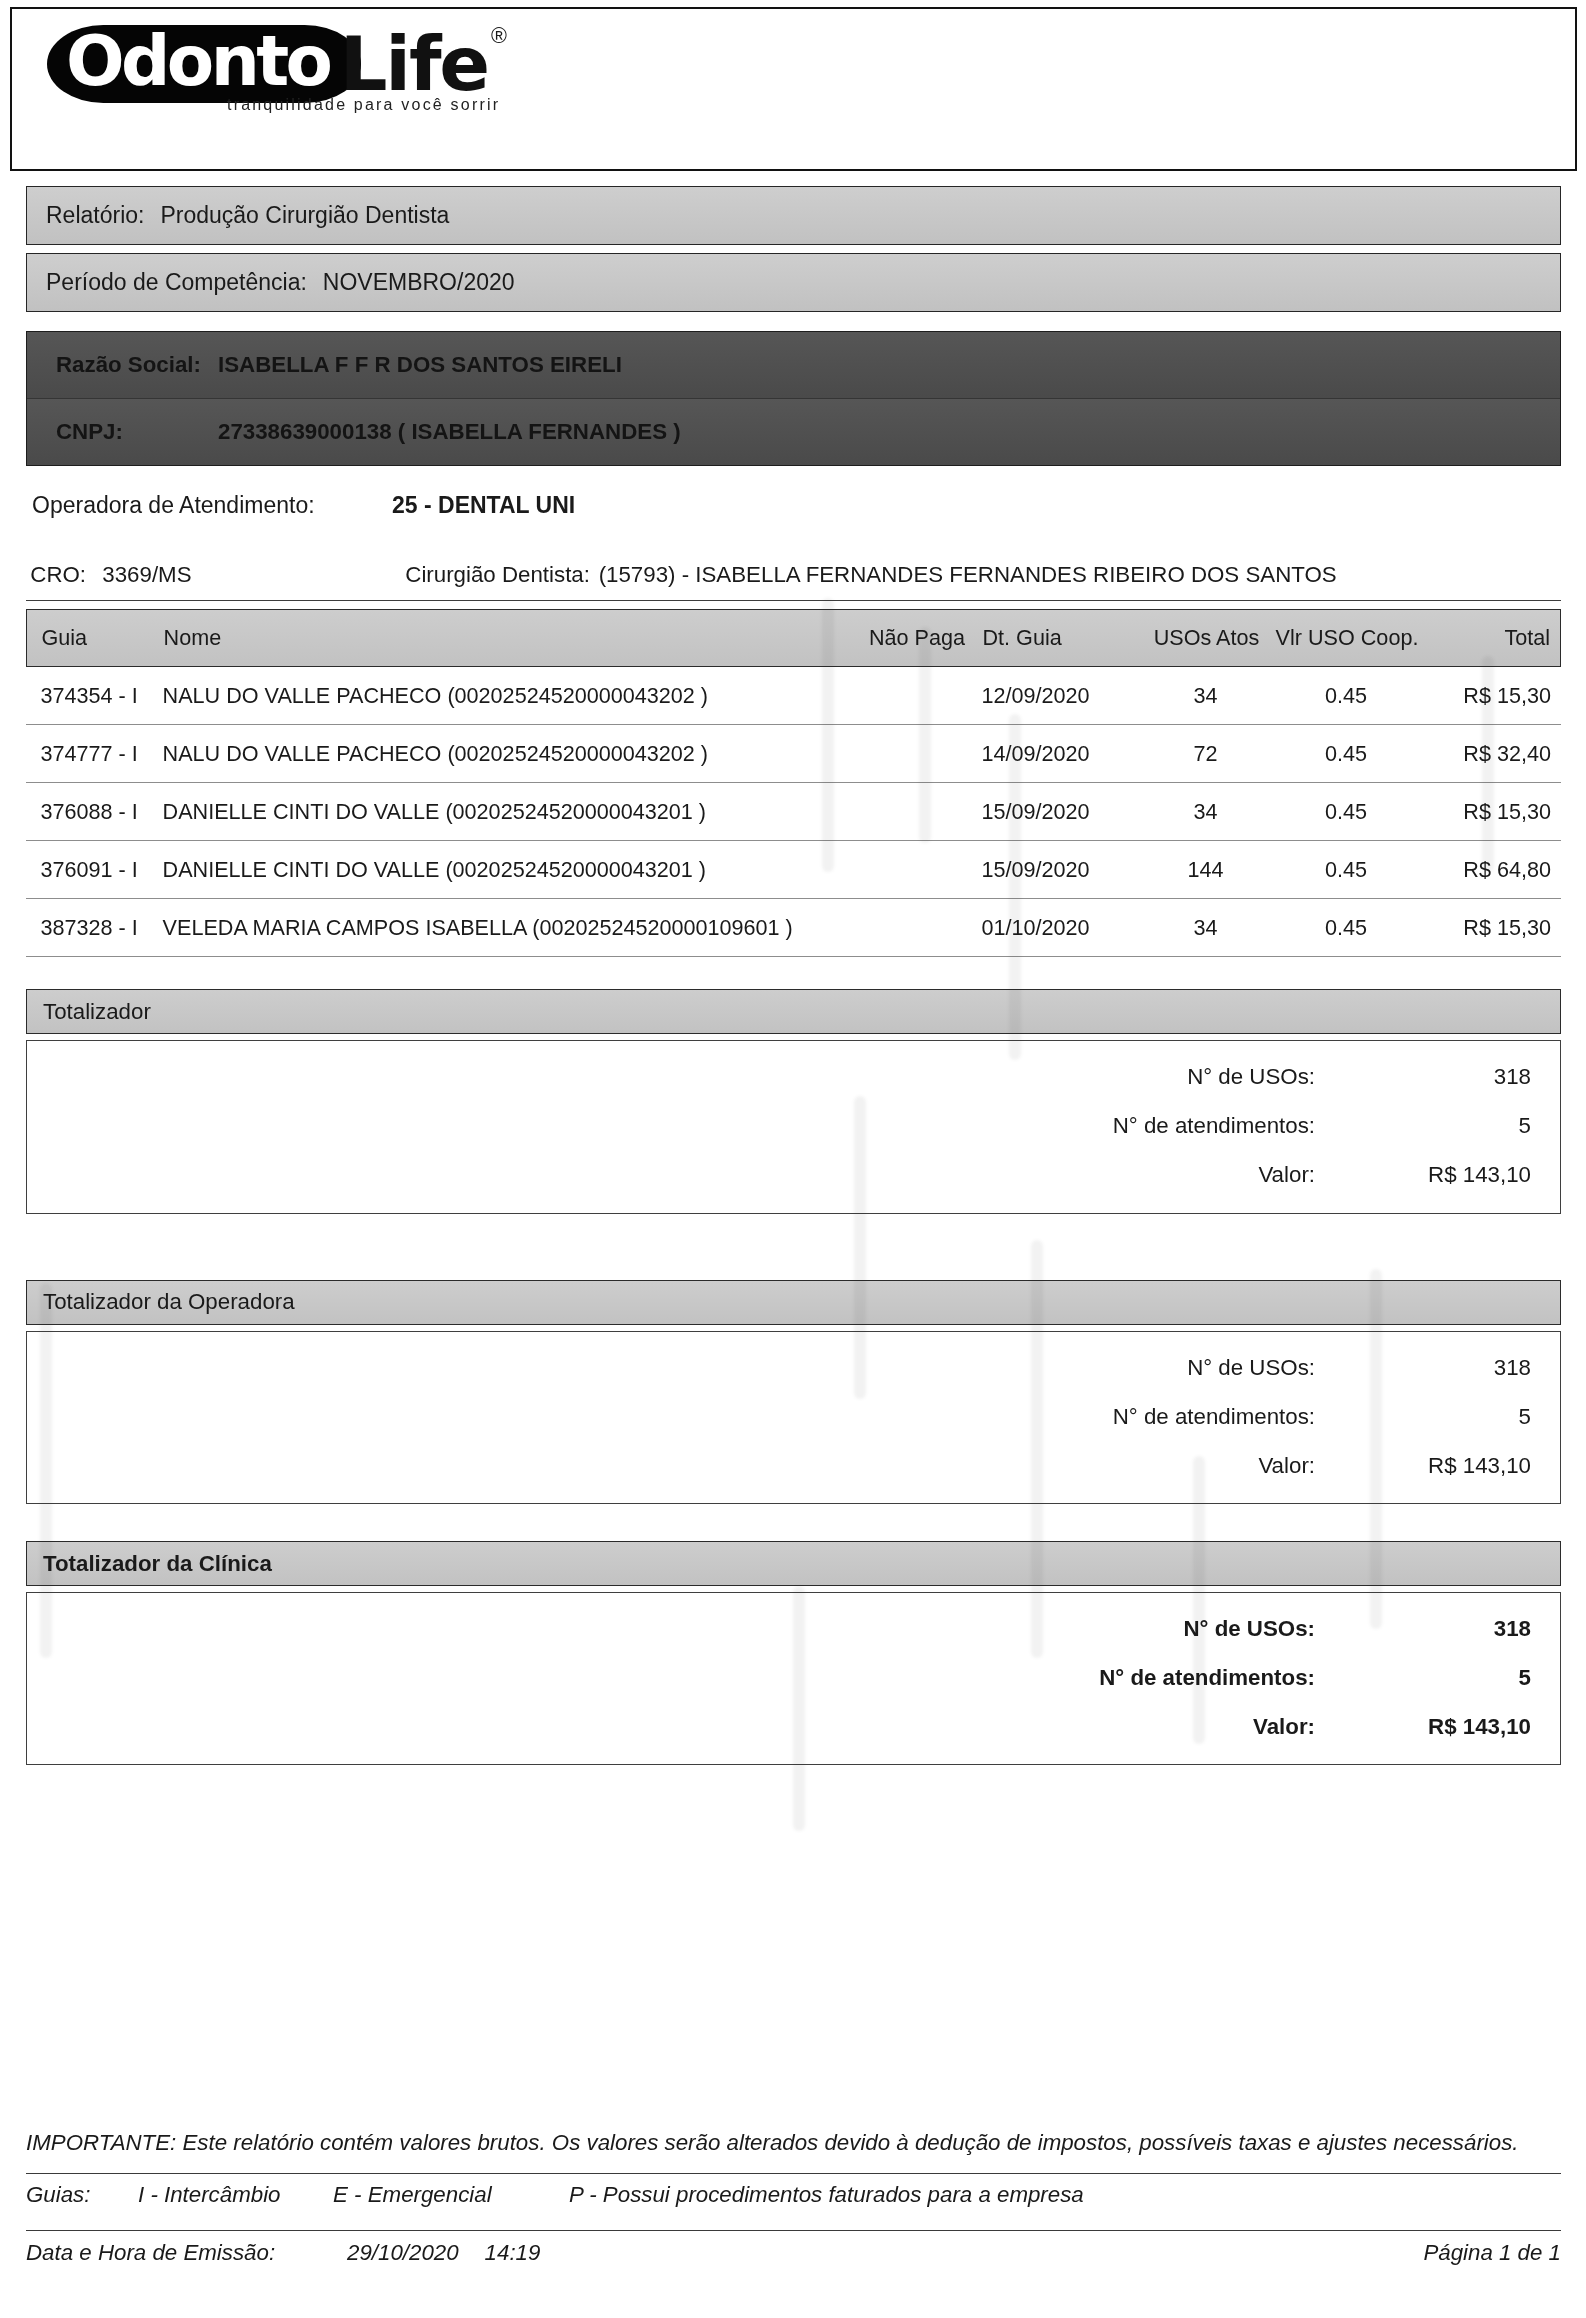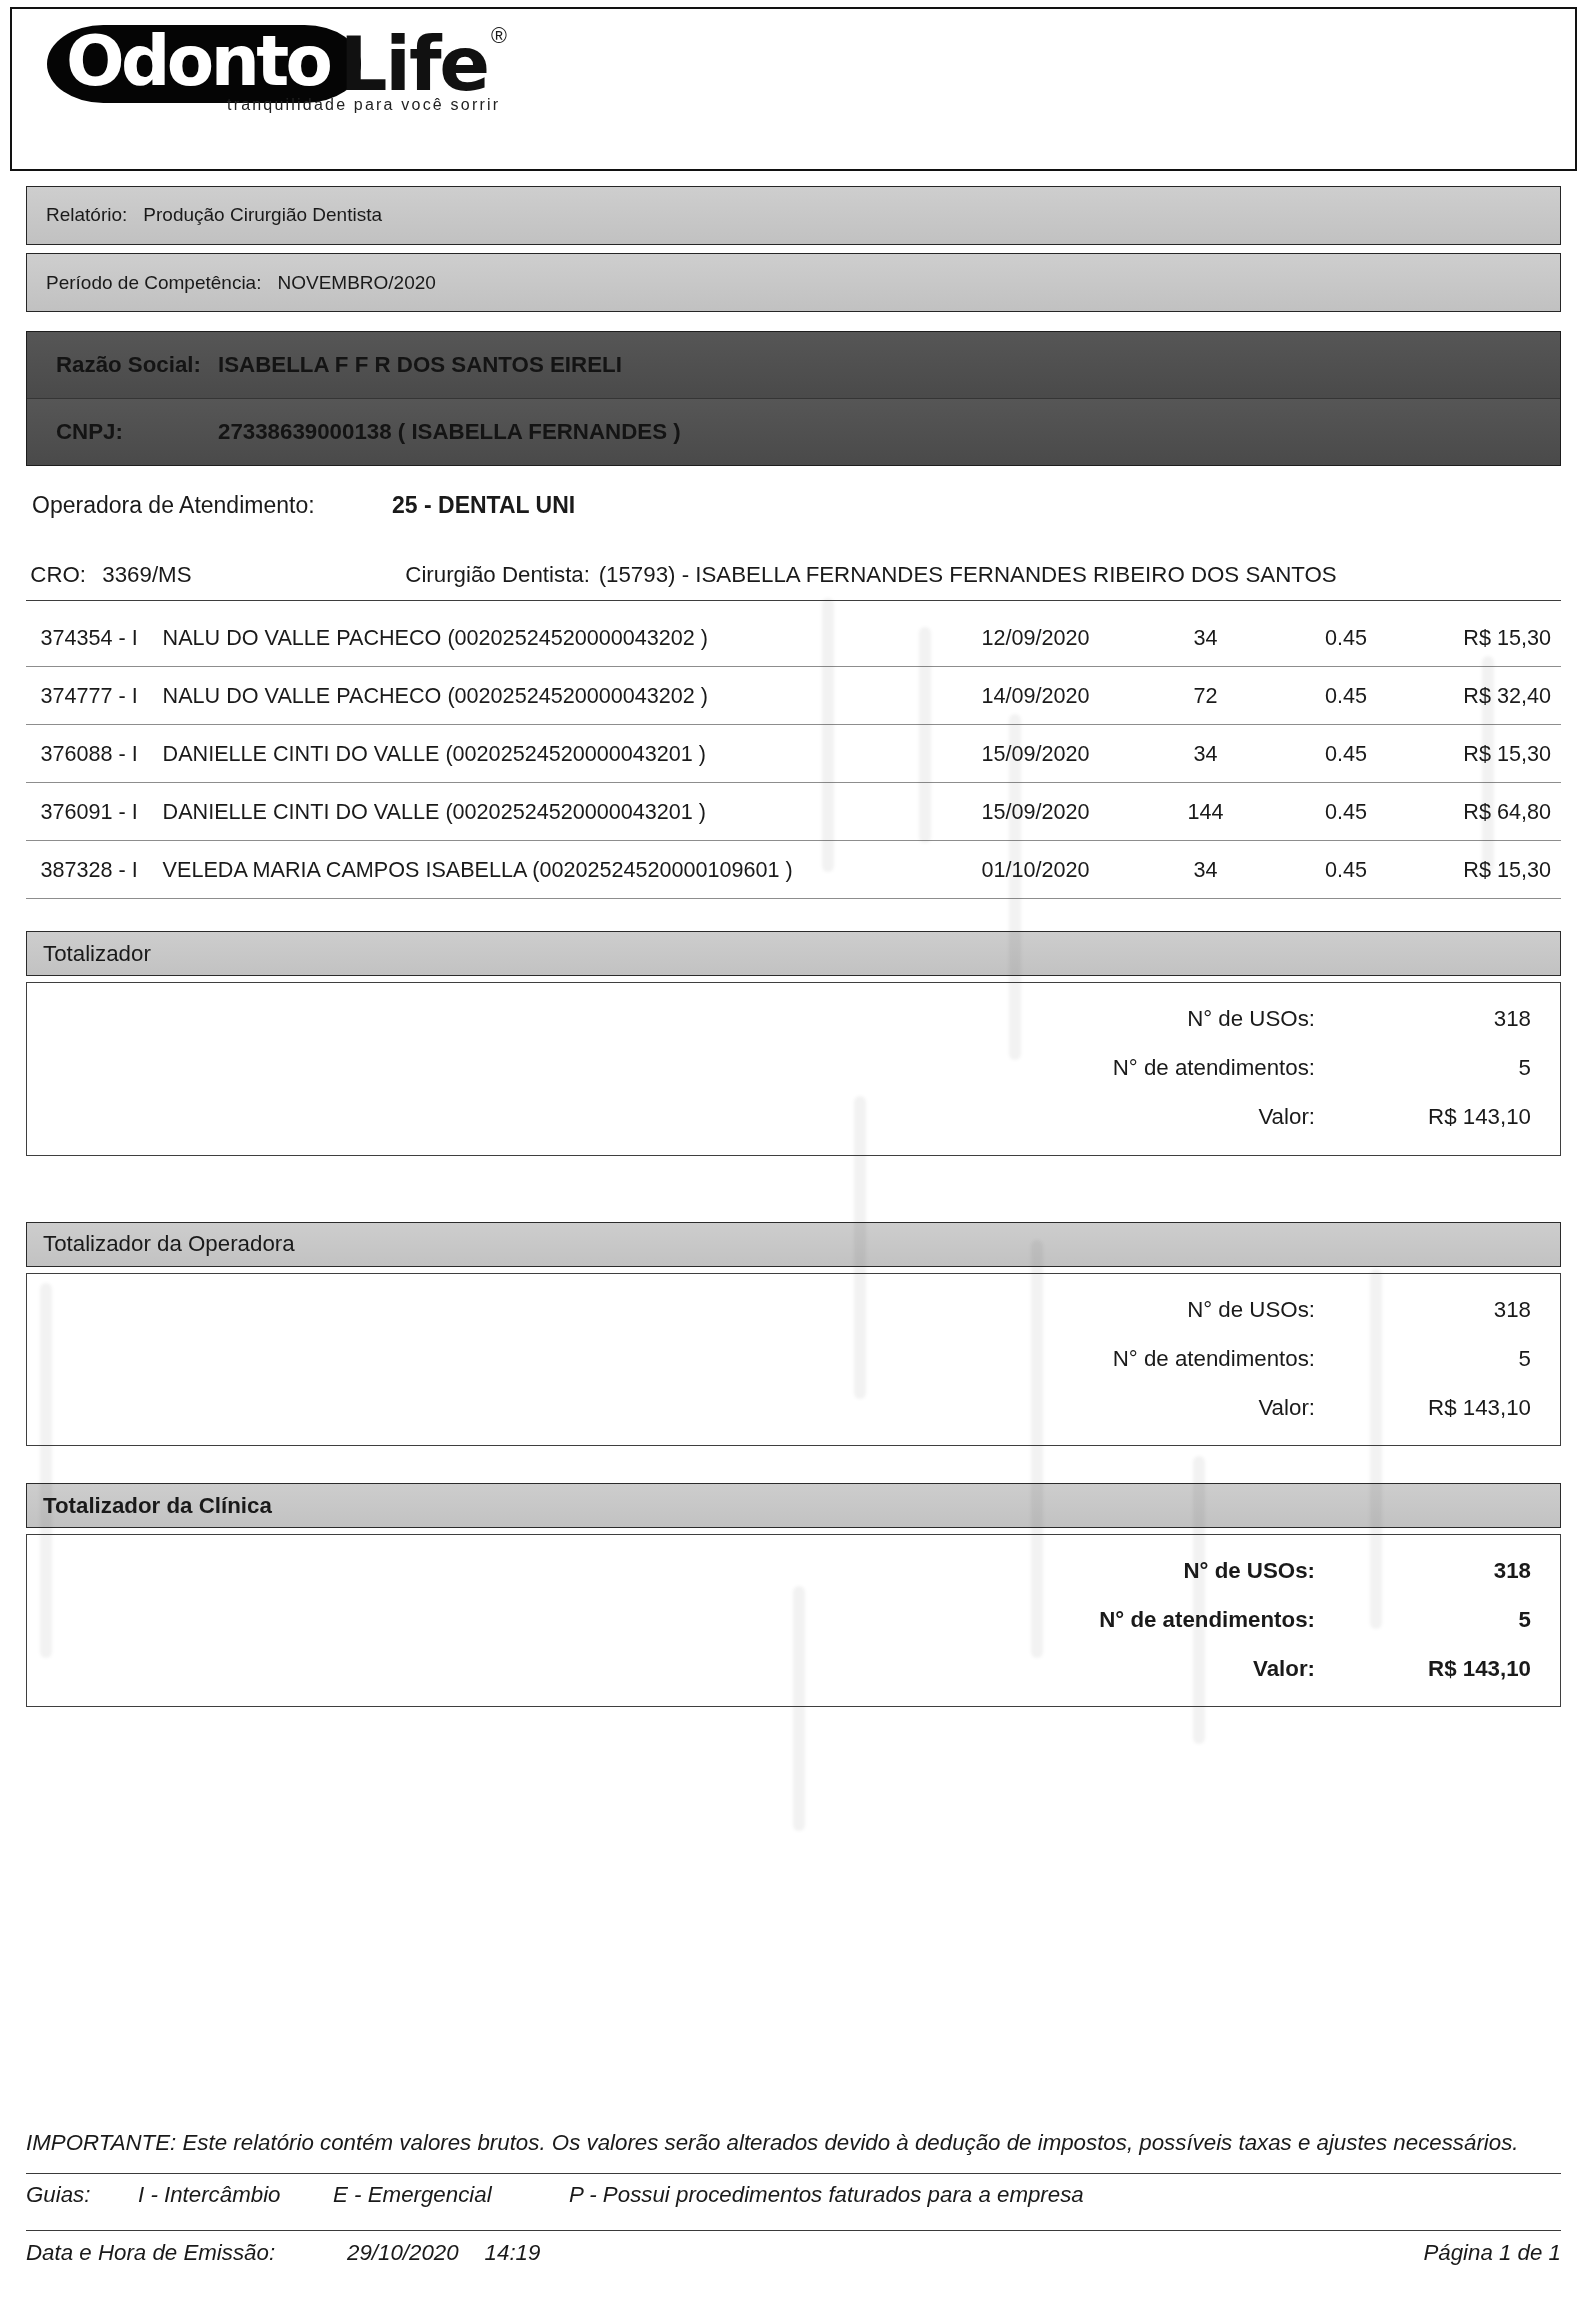--- a/index.html
+++ b/index.html
@@ -42,21 +42,21 @@
   .logo-tagline{
     font-size:16px;letter-spacing:2.2px;color:#222;
     margin:-7.2px 0 0 180px;
   }
   
   .bar{
     margin:0 26px;height:59px;
     display:flex;align-items:center;
     background:linear-gradient(#cecece,#c1c1c1);
     border:1.4px solid #262626;box-sizing:border-box;
-    padding-left:19px;font-size:19px;
+    padding-left:19px;font-size:23px;
   }
   .bar-report{margin-top:14.4px;}
   .bar-period{margin-top:8.7px;}
   .bar .bar-label{margin-right:16px;}
   
   .band{margin:19px 26px 0;border:1.4px solid #1d1d1d;box-sizing:border-box;}
   .band-row{
     height:66px;display:flex;align-items:center;
     background:linear-gradient(#565656,#4a4a4a);
     color:#141414;font-weight:bold;font-size:22.3px;
@@ -172,20 +172,29 @@
   </div>
 
   <div class="cro-row">
     <span class="cro-label">CRO:</span>
     <span class="cro-value">3369/MS</span>
     <span class="dent-label">Cirurgião Dentista:</span>
     <span class="dent-value">(15793) - ISABELLA FERNANDES FERNANDES RIBEIRO DOS SANTOS</span>
   </div>
 
   <div class="table">
+    <div class="thead tgrid">
+      <span class="c-guia">Guia</span>
+      <span class="c-nome">Nome</span>
+      <span class="c-nao">Não Paga</span>
+      <span class="c-dt">Dt. Guia</span>
+      <span class="c-usos">USOs Atos</span>
+      <span class="c-vlr">Vlr USO Coop.</span>
+      <span class="c-total">Total</span>
+    </div>
 
     <div class="trow tgrid">
       <span class="c-guia">374354 - I</span>
       <span class="c-nome">NALU DO VALLE PACHECO (00202524520000043202 )</span>
       <span class="c-nao"></span>
       <span class="c-dt">12/09/2020</span>
       <span class="c-usos">34</span>
       <span class="c-vlr">0.45</span>
       <span class="c-total">R$ 15,30</span>
     </div>

